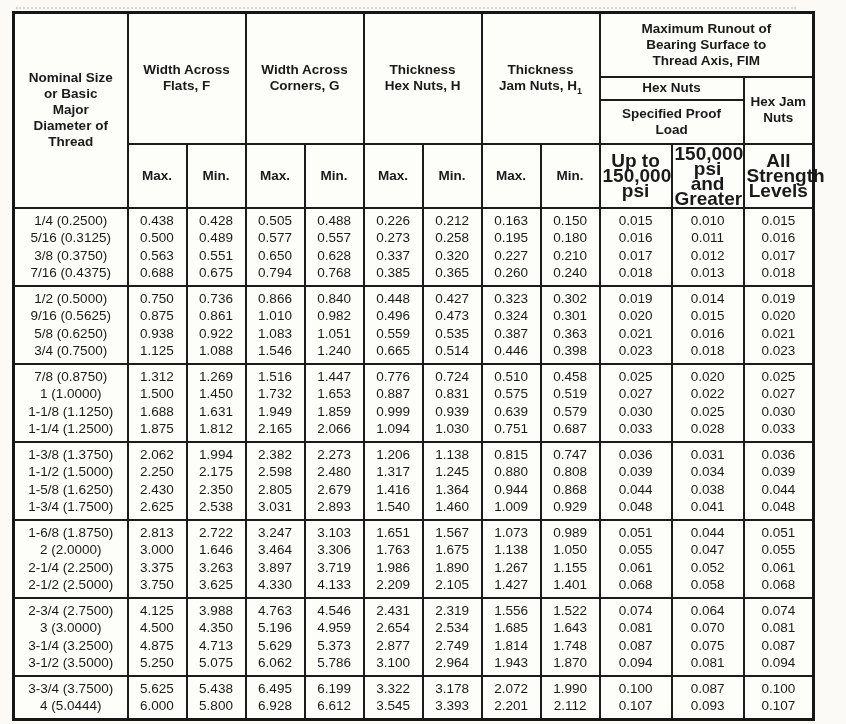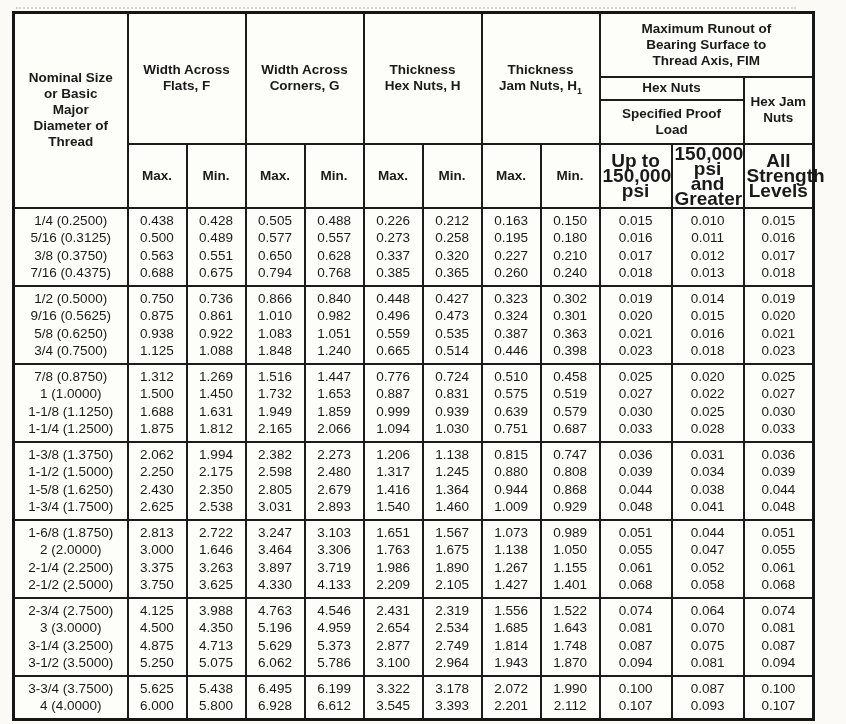--- a/index.html
+++ b/index.html
@@ -250,21 +250,21 @@
         <td>0.387</td>
         <td>0.363</td>
         <td>0.021</td>
         <td>0.016</td>
         <td>0.021</td>
       </tr>
       <tr class="group-end">
         <td>3/4 (0.7500)</td>
         <td>1.125</td>
         <td>1.088</td>
-        <td>1.848</td>
+        <td>1.546</td>
         <td>1.240</td>
         <td>0.665</td>
         <td>0.514</td>
         <td>0.446</td>
         <td>0.398</td>
         <td>0.023</td>
         <td>0.018</td>
         <td>0.023</td>
       </tr>
       <tr class="group-start">
@@ -499,21 +499,21 @@
         <td>6.199</td>
         <td>3.322</td>
         <td>3.178</td>
         <td>2.072</td>
         <td>1.990</td>
         <td>0.100</td>
         <td>0.087</td>
         <td>0.100</td>
       </tr>
       <tr class="group-end">
-        <td>4 (4.0000)</td>
+        <td>4 (5.0444)</td>
         <td>6.000</td>
         <td>5.800</td>
         <td>6.928</td>
         <td>6.612</td>
         <td>3.545</td>
         <td>3.393</td>
         <td>2.201</td>
         <td>2.112</td>
         <td>0.107</td>
         <td>0.093</td>

